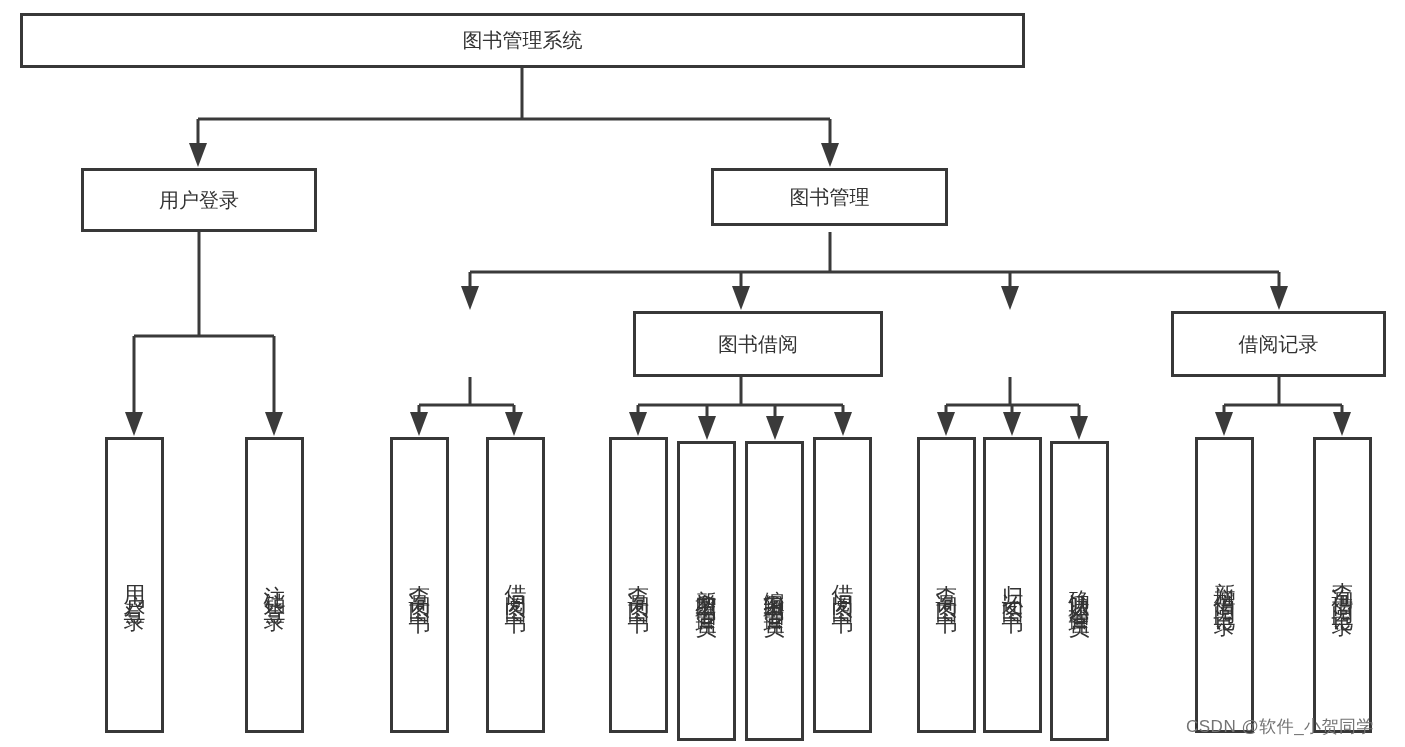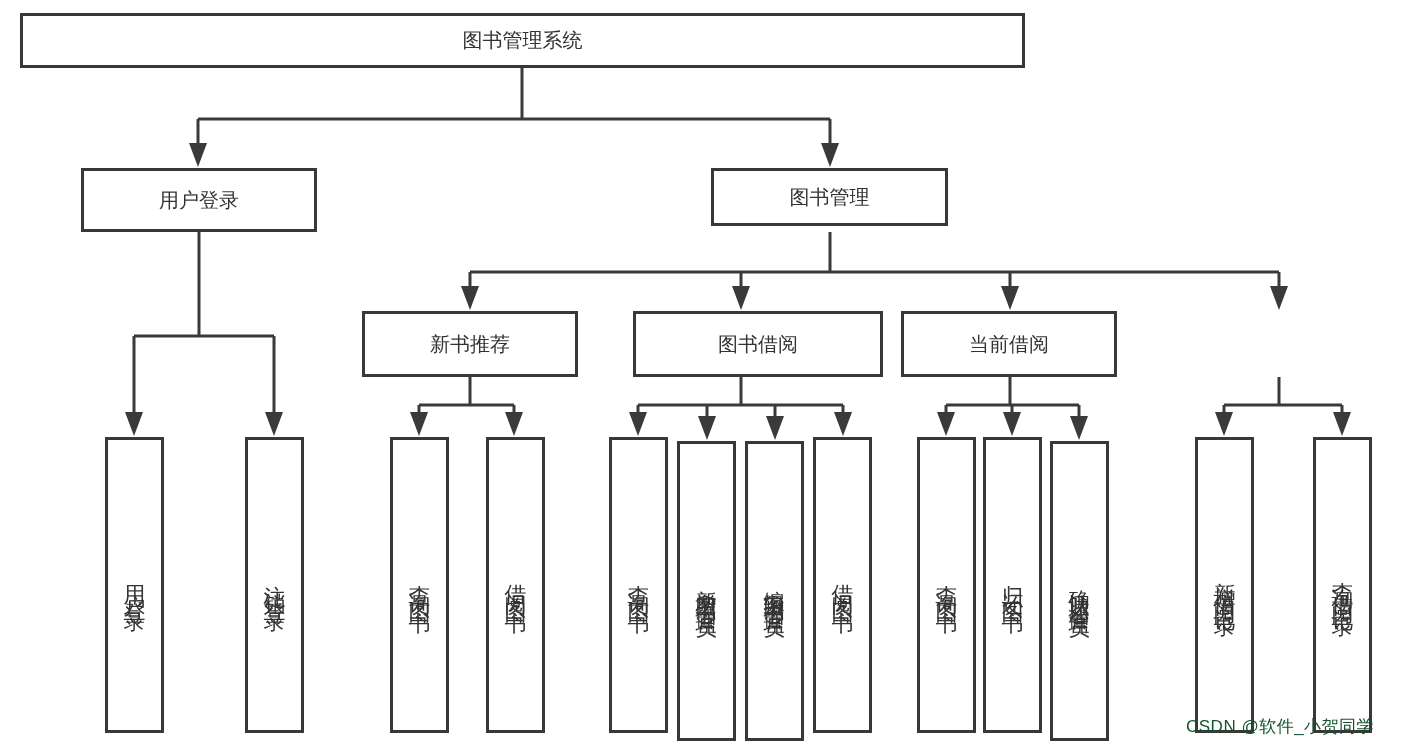--- a/index.html
+++ b/index.html
@@ -31,21 +31,21 @@
     letter-spacing:9px;
     color:#333333;
     line-height:1;
   }
   .vlabel.mid{letter-spacing:7px;}
   .vlabel.tight{font-size:21px;letter-spacing:4px;}
   .watermark{
     position:absolute;
     left:1186px;top:715px;
     font-size:17px;
-    color:#14532d;
+    color:#737373;
     letter-spacing:0.5px;
     z-index:3;
     white-space:nowrap;
   }
 </style>
 </head>
 <body>
 
 <div id="canvas">
 
@@ -72,28 +72,25 @@
     <span>图书管理系统</span>
   </div>
 
   <div class="node" style="left:81px;top:168px;width:236px;height:64px;">
     <span>用户登录</span>
   </div>
   <div class="node" style="left:711px;top:168px;width:237px;height:58px;">
     <span>图书管理</span>
   </div>
 
-  <div class="node" style="left:362px;top:311px;width:216px;height:66px;">
-    <span>新书推荐</span>
-  </div>
   <div class="node" style="left:633px;top:311px;width:250px;height:66px;">
     <span>图书借阅</span>
   </div>
-  <div class="node" style="left:901px;top:311px;width:216px;height:66px;">
-    <span>当前借阅</span>
+  <div class="node" style="left:1171px;top:311px;width:215px;height:66px;">
+    <span>借阅记录</span>
   </div>
 
   <div class="node leaf" style="left:105px;top:437px;height:296px;">
     <span class="vlabel">用户登录</span>
   </div>
   <div class="node leaf" style="left:245px;top:437px;height:296px;">
     <span class="vlabel">注销登录</span>
   </div>
 
   <div class="node leaf" style="left:390px;top:437px;height:296px;">

